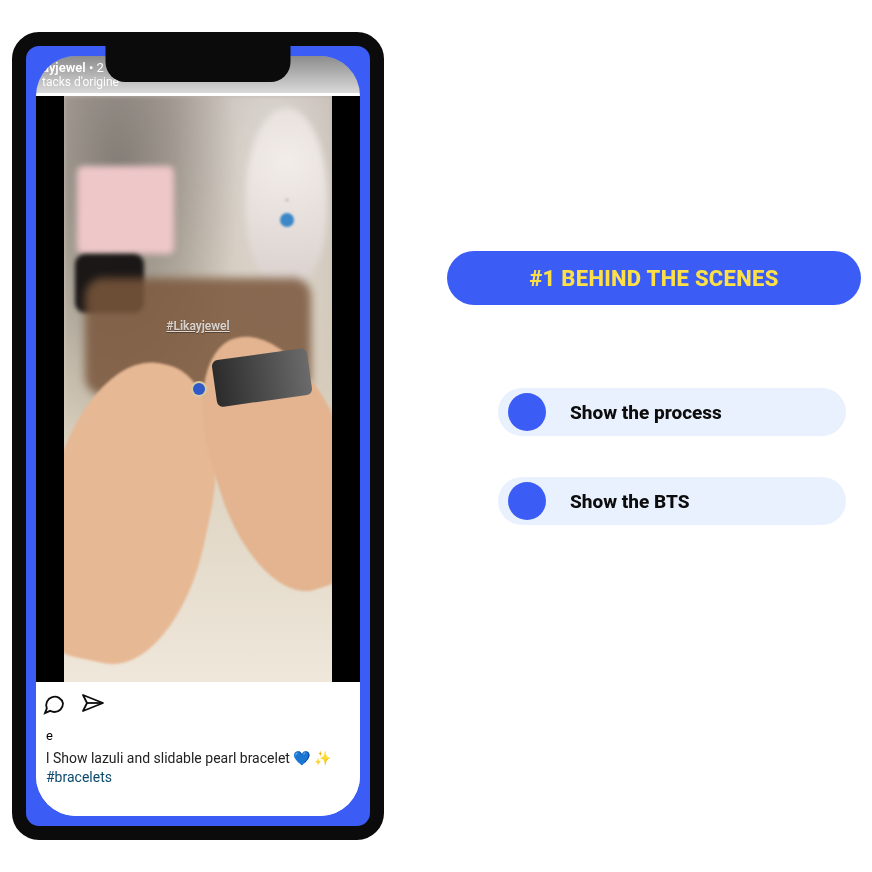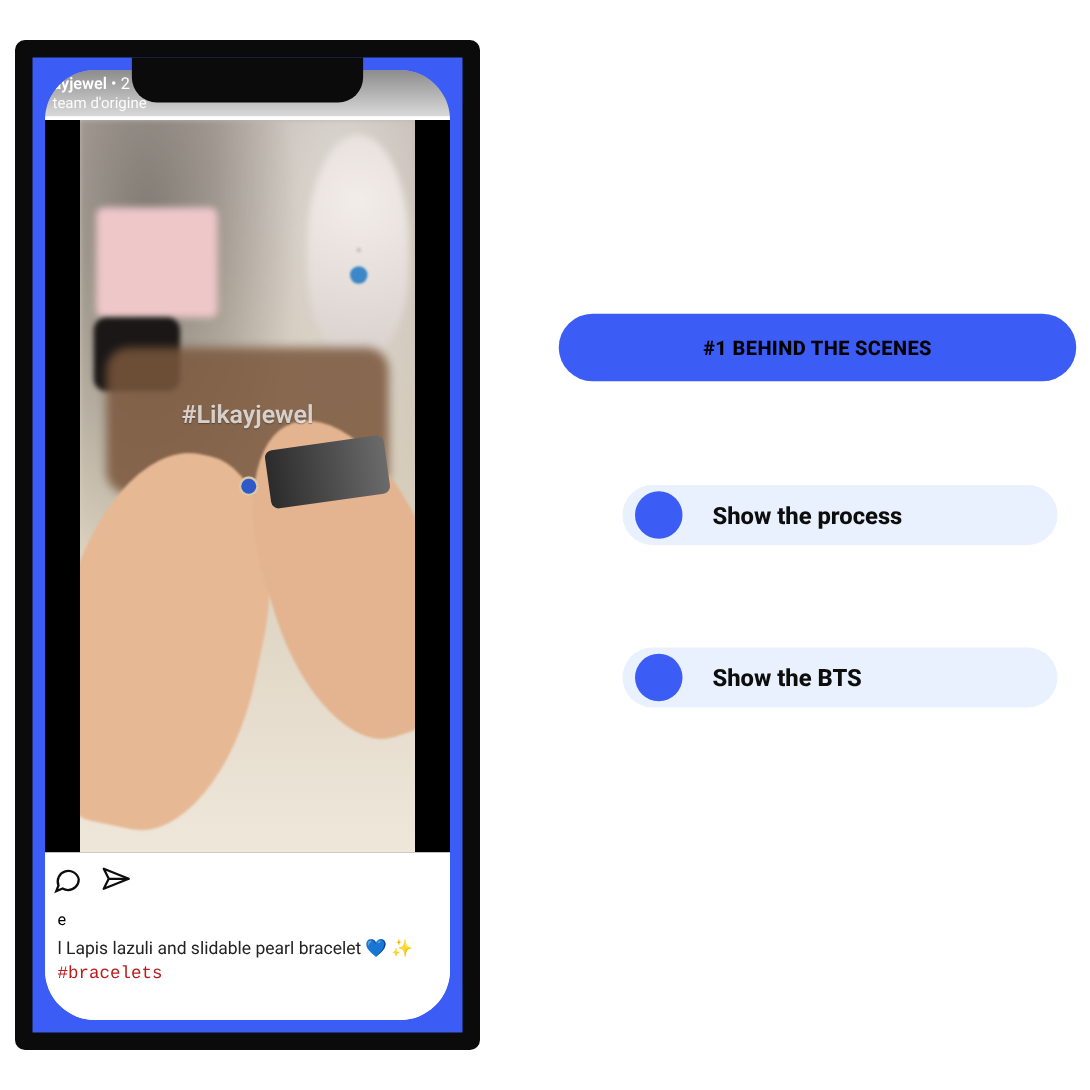--- a/index.html
+++ b/index.html
@@ -8,21 +8,21 @@
       width: 872px; height: 872px; background: #fff; position: relative;
     }
     .canvas { position: relative; width: 872px; height: 872px; }
 
     
     .phone {
       position: absolute;
       left: 12px; top: 32px;
       width: 372px; height: 808px;
       border: 14px solid #0b0b0b;
-      border-radius: 8px;
+      border-radius: 27px;
       background: #3b5cf5;
       overflow: hidden;
     }
     .phone-inner {
       position: absolute;
       left: 10px; top: 10px; right: 10px; bottom: 10px;
       background: #fff;
       border-radius: 40px;
       overflow: hidden;
     }
@@ -105,90 +105,91 @@
       position: absolute; right: 8%; top: 44%; width: 36%; height: 8%;
       background: linear-gradient(90deg, #2b2b2b, #6b6b6b);
       border-radius: 6px; transform: rotate(-8deg);
     }
     .bead {
       position: absolute; left: 48%; top: 49%; width: 12px; height: 12px;
       background: #2f58c9; border-radius: 50%; box-shadow: 0 0 0 2px #d7c9a5;
     }
     .watermark {
       position: absolute; left: 50%; top: 38%; transform: translateX(-50%);
-      color: rgba(255,255,255,.75); font-weight: 600; font-size: 20px;
+      color: rgba(255,255,255,.75); font-weight: 600; font-size: 12px;
       text-shadow: 0 1px 1px rgba(0,0,0,.35);
+      text-decoration: underline;
     }
 
     
     .post-bar {
       position: absolute;
       left: 0; right: 0; bottom: 0;
       height: 134px;
       background: #fff;
       padding: 10px 10px 8px 10px;
     }
     .icons { display: flex; gap: 14px; align-items: center; margin-left: -4px; }
     .icons span { font-size: 22px; line-height: 1; color: #0d0d0d; }
     .likes { font-size: 13px; margin: 8px 0 6px 0; }
     .caption {
       font-size: 14px; line-height: 1.35; color: #222;
       overflow-wrap: break-word;
     }
-    .hashtag { color: #b91c1c; font-family: Liberation Mono, monospace; }
+    .hashtag { color: #0c4a6e; }
 
     
     .headline {
       position: absolute;
       left: 447px; top: 251px;
       width: 414px; height: 54px;
       background: #3b5cf5;
       border-radius: 27px;
-      color: #000000;
+      color: #fde047;
       font-weight: 800;
-      font-size: 16px;
+      font-size: 22px;
       display: flex; align-items: center; justify-content: center;
       letter-spacing: .3px;
     }
     .pill {
       position: absolute;
       left: 498px;
       width: 348px; height: 48px;
       background: #eaf1fe;
       border-radius: 30px;
       display: flex; align-items: center;
       padding-left: 72px;
       font-weight: 800; font-size: 19px; color: #0d0d0d;
     }
     .pill .dot {
       position: absolute; left: 10px; top: 50%; transform: translateY(-50%);
       width: 38px; height: 38px; border-radius: 50%; background: #3b5cf5;
     }
     .pill1 { top: 388px; }
-    .pill2 { top: 477px; margin-top: 41px; }
+    .pill2 { top: 477px; }
     .pill3 { top: 566px; }
   </style>
 </head>
 <body>
 
 <div class="canvas">
 
   <div class="phone">
 
     <div class="notch"></div>
 
     <div class="phone-inner">
 
       <div class="post-header">
         <div>
           <span class="post-user">ayjewel</span>
           <span> • </span>
           <span>2</span>
         </div>
-        <div class="post-sub">team d'origine</div>
+        <div class="post-sub">tacks d'origine</div>
       </div>
 
       <div class="video">
         <div class="scene">
           <div class="box"></div>
           <div class="bust"></div>
           <div class="pendant"></div>
           <div class="case"></div>
           <div class="tray"></div>
           <div class="hand-l"></div>
@@ -208,21 +209,21 @@
           </span>
           <span>
             <svg width="26" height="24" viewBox="0 0 26 24" fill="none" stroke="#0d0d0d" stroke-width="1.8" stroke-linejoin="round">
                 <path d="M3 3l20 8-20 8 4-8z"></path>
                 <path d="M7 11h16"></path>
               </svg>
           </span>
         </div>
         <div class="likes">e</div>
         <div class="caption">
-          <span>l Lapis lazuli and slidable pearl bracelet </span><span>💙 ✨</span>
+          <span>l Show lazuli and slidable pearl bracelet </span><span>💙 ✨</span>
           <span class="hashtag">#bracelets</span><br>
         </div>
       </div>
     </div>
   </div>
 
   <div class="headline">
     <span>#1 BEHIND THE SCENES</span>
   </div>
 

